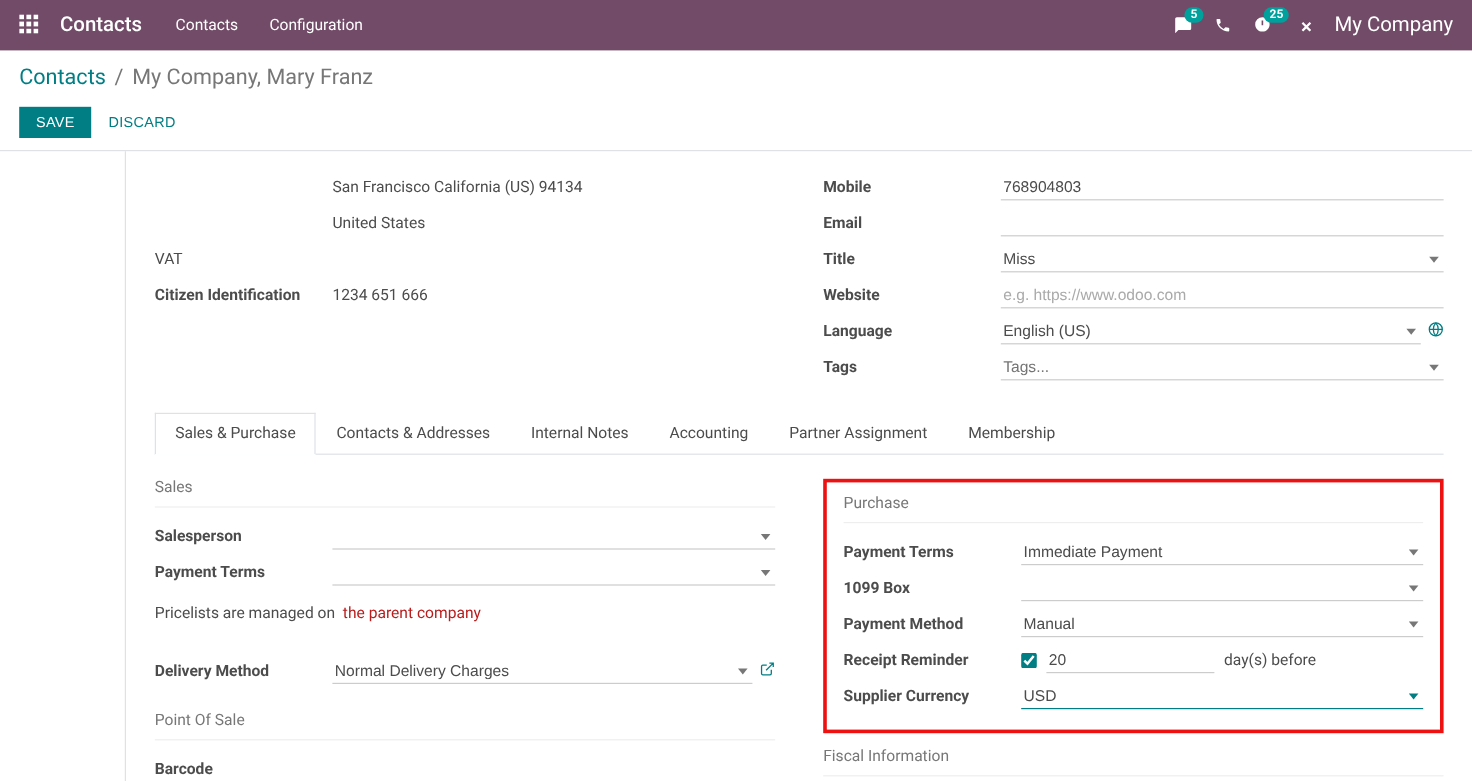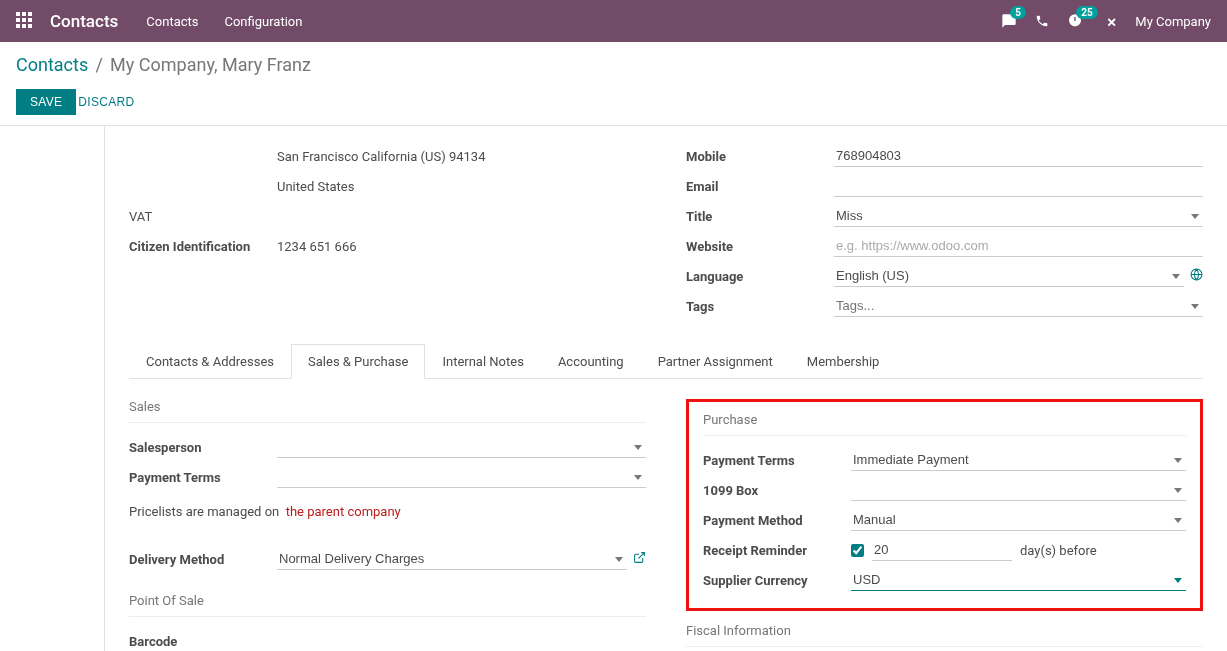--- a/index.html
+++ b/index.html
@@ -6,28 +6,28 @@
 body { font-family: -apple-system, BlinkMacSystemFont, "Segoe UI", Roboto, "Helvetica Neue", Arial, sans-serif; font-size: 13px; color: #4c4c4c; background: #fff; }
 
 .top-nav { background: #714B67; height: 42px; display: flex; align-items: center; padding: 0 16px; color: #fff; }
 .top-nav .apps-icon { width: 18px; height: 18px; margin-right: 16px; }
 .top-nav .brand { font-size: 17px; font-weight: 500; margin-right: 28px; }
 .top-nav .nav-link { color: #fff; font-size: 13px; margin-right: 26px; cursor: pointer; }
 .top-nav .spacer { flex: 1; }
 .top-nav .icon-area { display: flex; align-items: center; gap: 18px; }
 .top-nav .icon-wrap { position: relative; display: flex; align-items: center; }
 .top-nav .badge { background: #00A09D; color: #fff; font-size: 10px; font-weight: 700; border-radius: 9px; padding: 1px 5px; position: absolute; top: -7px; left: 9px; }
-.top-nav .company { font-size: 13px; }
+.top-nav .company { font-size: 17px; }
 
 .breadcrumb-bar { padding: 12px 16px 4px; }
 .breadcrumb-bar .bc-root { color: #017E84; font-size: 18px; }
 .breadcrumb-bar .bc-sep { color: #777; font-size: 18px; margin: 0 4px; }
 .breadcrumb-bar .bc-leaf { color: #777; font-size: 18px; }
 
-.action-bar { padding: 10px 16px 10px; border-bottom: 1px solid #dee2e6; display: flex; align-items: center; gap: 2px; }
+.action-bar { padding: 10px 16px 10px; border-bottom: 1px solid #dee2e6; display: flex; align-items: center; gap: 14px; }
 .btn-save { background: #017E84; color: #fff; border: none; padding: 6px 14px; font-size: 12px; font-weight: 500; cursor: pointer; letter-spacing: 0.3px; }
 .btn-discard { background: none; border: none; color: #017E84; font-size: 12px; font-weight: 500; cursor: pointer; letter-spacing: 0.3px; }
 
 .form-area { display: flex; }
 .form-left-gutter { width: 105px; border-right: 1px solid #dee2e6; min-height: 540px; }
 .form-sheet { flex: 1; padding: 16px 24px; }
 
 .two-col { display: flex; gap: 40px; }
 .col { flex: 1; }
 
@@ -184,22 +184,22 @@
           </div>
         </div>
         <div class="field-row">
           <div class="field-label">Tags</div>
           <div class="field-value sel-wrap"><input class="field-select" placeholder="Tags..." style=""></div>
         </div>
       </div>
     </div>
 
     <div class="tabs">
+      <div class="tab active">Sales &amp; Purchase</div>
       <div class="tab">Contacts &amp; Addresses</div>
-      <div class="tab active">Sales &amp; Purchase</div>
       <div class="tab">Internal Notes</div>
       <div class="tab">Accounting</div>
       <div class="tab">Partner Assignment</div>
       <div class="tab">Membership</div>
     </div>
 
     <div class="tab-content">
       <div class="two-col">
         <div class="col">
           <div class="section-title">Sales</div>

